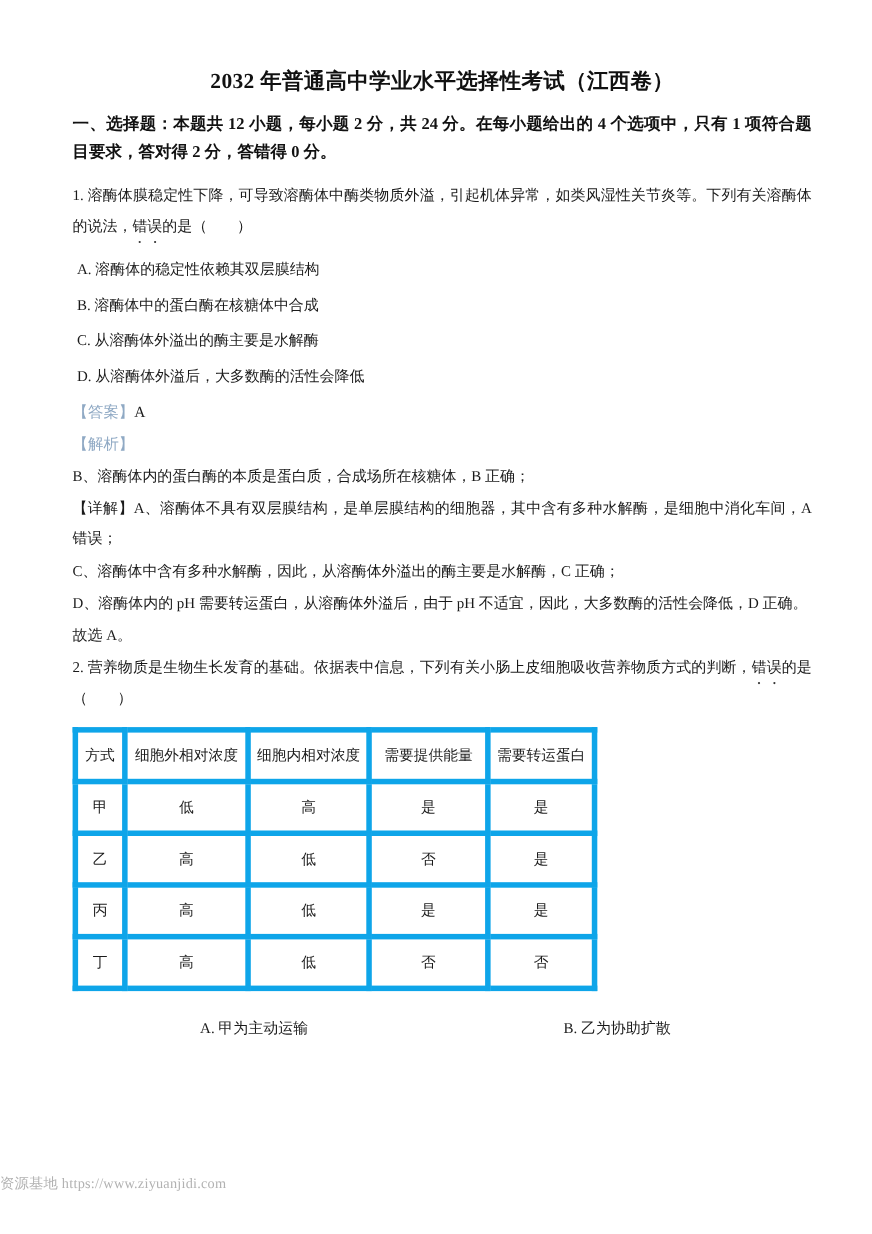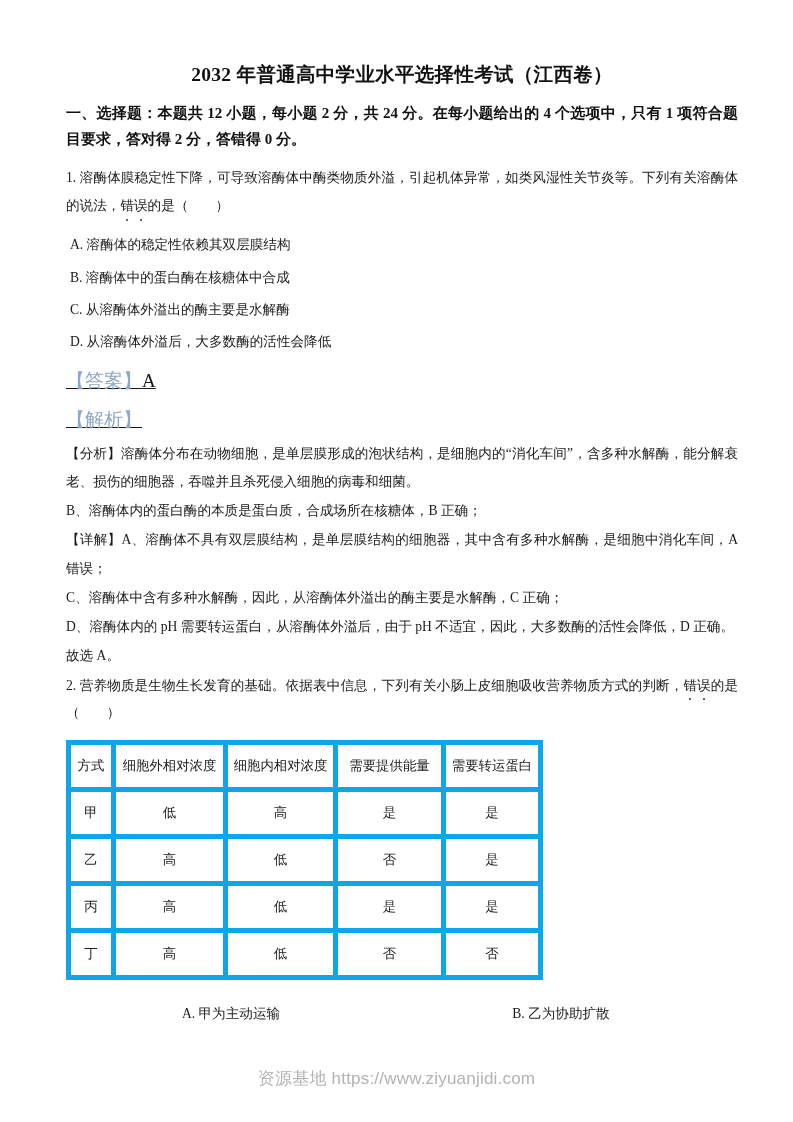--- a/index.html
+++ b/index.html
@@ -84,24 +84,23 @@
     height: 2px;
     border-radius: 50%;
     background: #333;
   }
 
   
   .tag {
     color: #8fa9c4;
   }
   .ans-line {
-    font-size: 19px;
+    font-size: 14px;
     line-height: 2.08;
     margin: 0;
-    text-decoration: underline;
   }
   .ans-value {
     color: #1a1a1a;
   }
 
   
   .opt-row {
     display: flex;
     font-size: 13.6px;
     line-height: 2.08;
@@ -138,23 +137,22 @@
   table.data-table col.c2 { width: 110px; }
   table.data-table col.c3 { width: 108px; }
   table.data-table col.c4 { width: 97px; }
 
   
   .watermark {
     position: absolute;
     left: 0;
     top: 1067px;
     width: 793px;
-    text-align: center;
-    font-family: Liberation Sans, sans-serif;
-    font-size: 17px;
+    font-family: Liberation Serif, serif;
+    font-size: 13px;
     color: #b2b2b2;
     letter-spacing: 0.2px;
   }
 
   .spacer-sm { height: 6px; }
   .spacer-md { height: 10px; }
 </style>
 </head>
 <body>
 
@@ -172,21 +170,20 @@
 
     <p class="para opt">A. 溶酶体的稳定性依赖其双层膜结构</p>
     <p class="para opt">B. 溶酶体中的蛋白酶在核糖体中合成</p>
     <p class="para opt">C. 从溶酶体外溢出的酶主要是水解酶</p>
     <p class="para opt">D. 从溶酶体外溢后，大多数酶的活性会降低</p>
 
     <p class="ans-line"><span class="tag">【答案】</span><span class="ans-value">A</span></p>
 
     <p class="ans-line"><span class="tag">【解析】</span></p>
 
-    <p class="para">【分析】溶酶体分布在动物细胞，是单层膜形成的泡状结构，是细胞内的“消化车间”，含多种水解酶，能分解衰老、损伤的细胞器，吞噬并且杀死侵入细胞的病毒和细菌。</p>
     <p class="para">B、溶酶体内的蛋白酶的本质是蛋白质，合成场所在核糖体，B 正确；</p>
     <p class="para">【详解】A、溶酶体不具有双层膜结构，是单层膜结构的细胞器，其中含有多种水解酶，是细胞中消化车间，A 错误；</p>
     <p class="para">C、溶酶体中含有多种水解酶，因此，从溶酶体外溢出的酶主要是水解酶，C 正确；</p>
     <p class="para">D、溶酶体内的 pH 需要转运蛋白，从溶酶体外溢后，由于 pH 不适宜，因此，大多数酶的活性会降低，D 正确。</p>
     <p class="para">故选 A。</p>
 
     <p class="para stem tight"><span>2. 营养物质是生物生长发育的基础。依据表中信息，下列有关小肠上皮细胞吸收营养物质方式的判断，</span><span class="emph"><span class="dotted">错</span><span class="dotted">误</span></span><span>的是（　　）</span></p>
 
     <div class="tbl-wrap">
       <table class="data-table">

